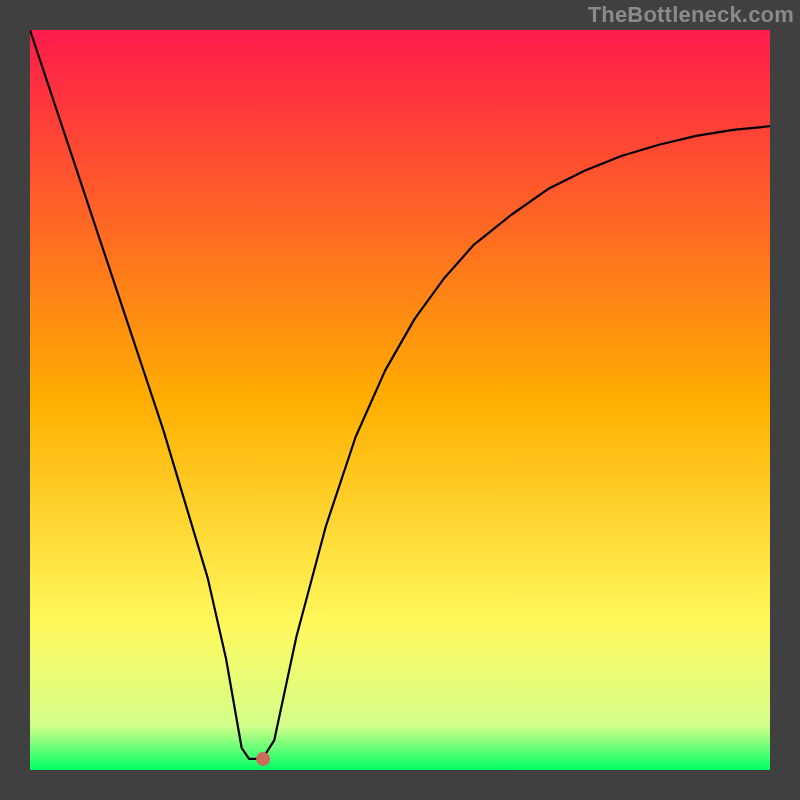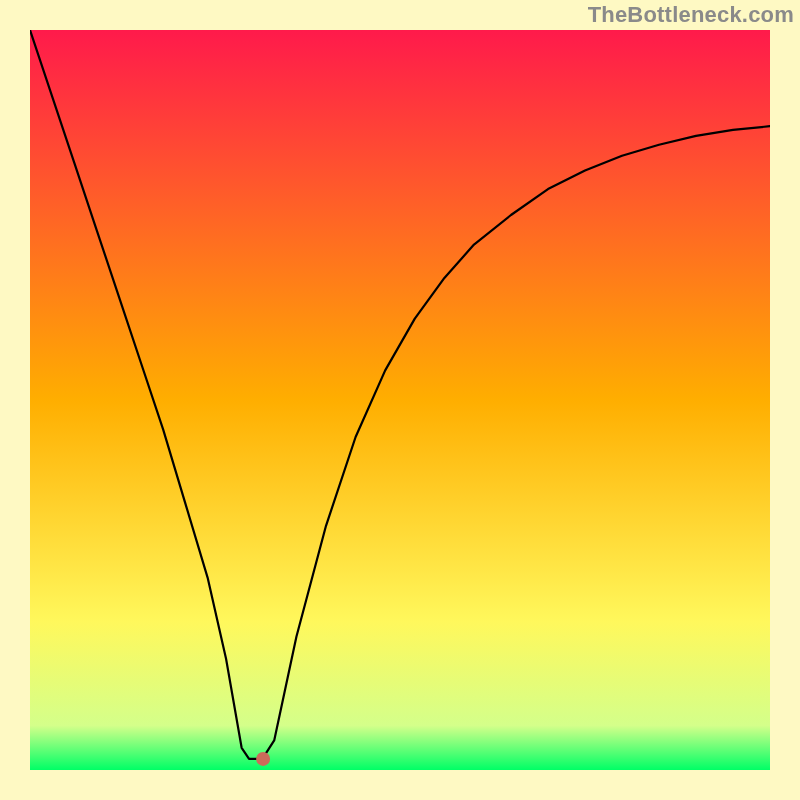--- a/index.html
+++ b/index.html
@@ -7,21 +7,21 @@
     padding: 0;
     width: 800px;
     height: 800px;
     background: #000;
     overflow: hidden;
   }
   .frame {
     position: relative;
     width: 800px;
     height: 800px;
-    background: #fef9c3;
+    background: #404040;
   }
   .plot {
     position: absolute;
     left: 30px;
     top: 30px;
     width: 740px;
     height: 740px;
   }
   .watermark {
     position: absolute;

